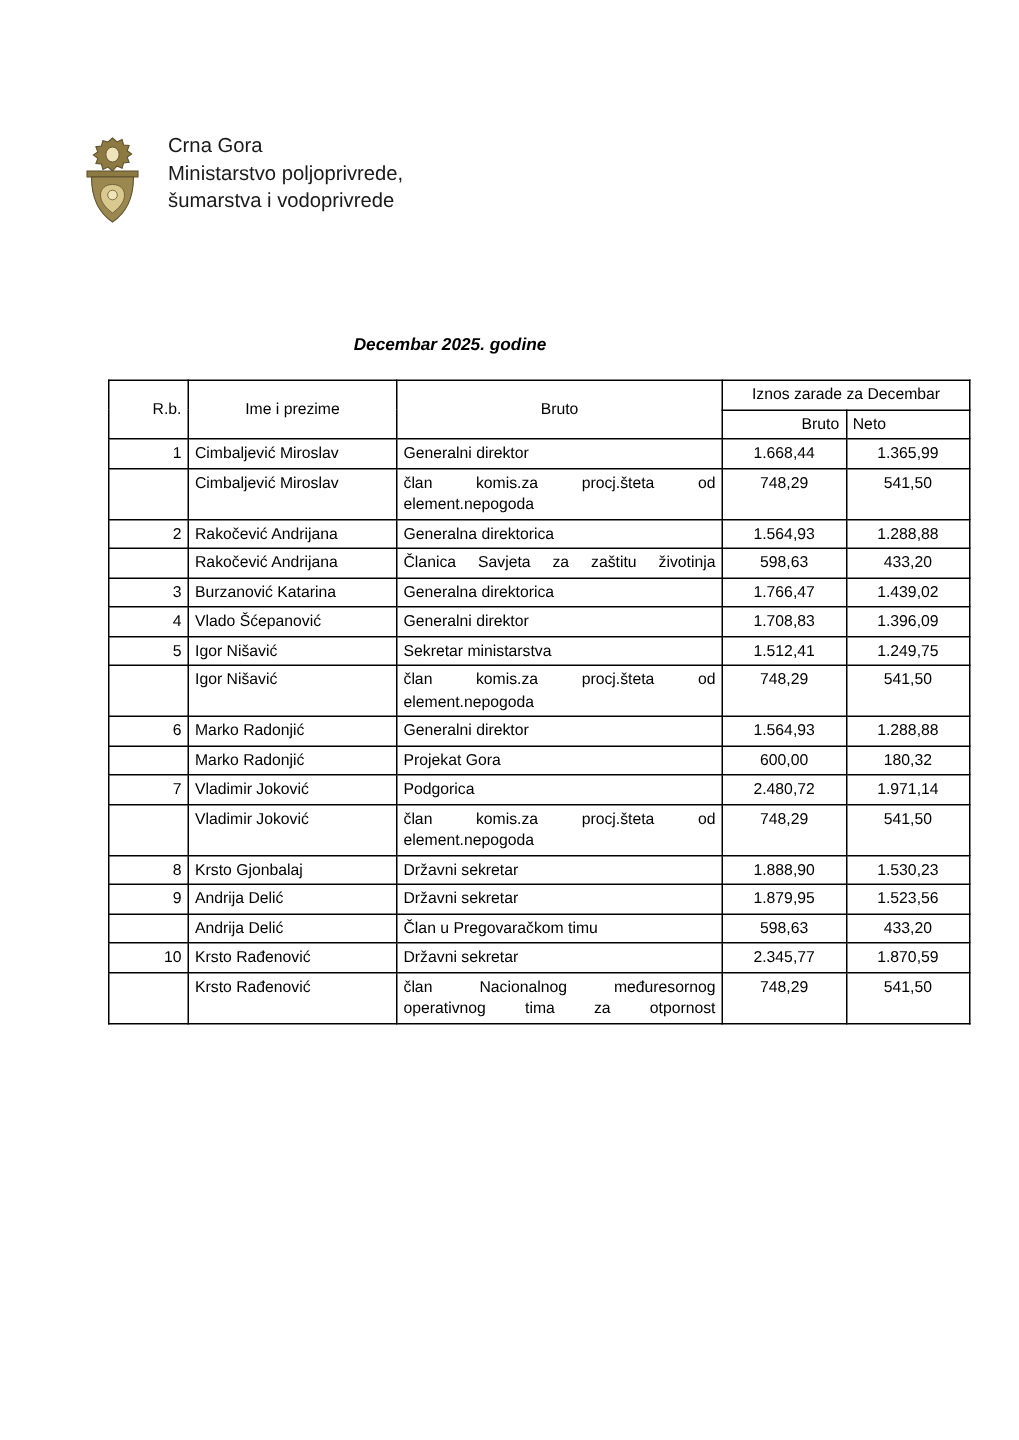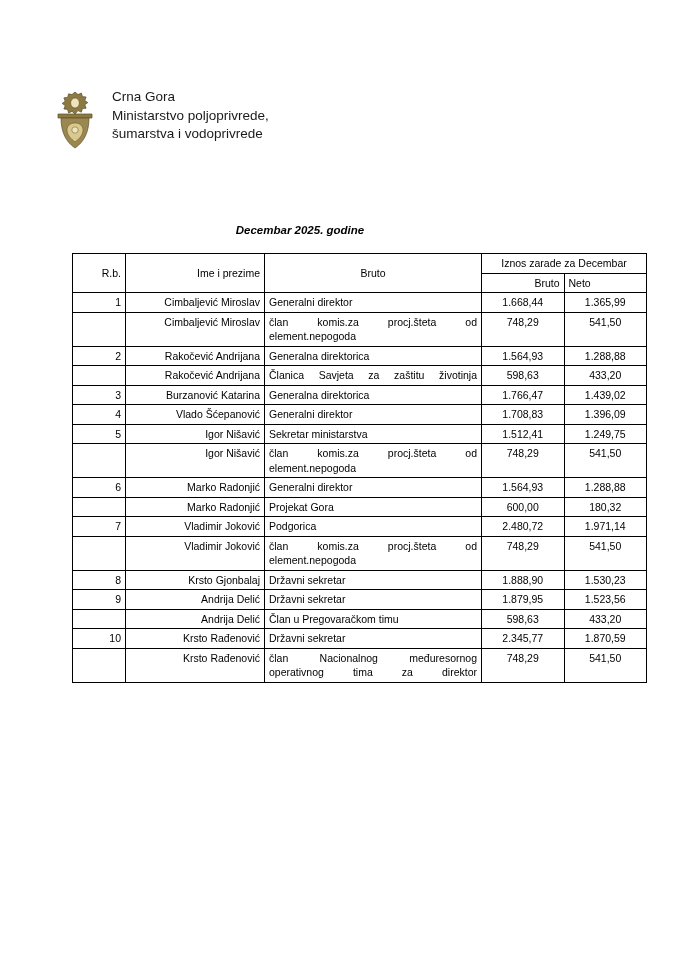--- a/index.html
+++ b/index.html
@@ -91,21 +91,21 @@
     font-size: 10.5px;
   }
   table.main td, table.main th {
     border: 1px solid #000000;
     padding: 2px 4px;
     vertical-align: top;
     font-weight: normal;
     line-height: 14.5px;
   }
   .c-rb { width: 44px; text-align: right; padding-right: 6px; }
-  .c-name { width: 130px; text-align: right; }
+  .c-name { width: 130px; }
   .c-title { width: 208px; }
   .c-bruto { width: 96px; text-align: right; }
   .c-neto { width: 97px; text-align: left; }
 
   thead td {
     text-align: center;
     font-weight: bold;
     padding-top: 3px;
     padding-bottom: 3px;
   }
@@ -276,21 +276,21 @@
           <tr>
             <td class="c-rb">10</td>
             <td class="c-name">Krsto Rađenović</td>
             <td class="c-title">Državni sekretar</td>
             <td class="c-bruto amount">2.345,77</td>
             <td class="c-neto amount">1.870,59</td>
           </tr>
           <tr>
             <td class="c-rb"></td>
             <td class="c-name">Krsto Rađenović</td>
-            <td class="c-title justify">član Nacionalnog međuresornog operativnog tima za direktor</td>
+            <td class="c-title justify">član Nacionalnog međuresornog operativnog tima za otpornost</td>
             <td class="c-bruto amount">748,29</td>
             <td class="c-neto amount">541,50</td>
           </tr>
         </tbody>
     </table>
   </div>
 
 </div>
 
 </body></html>

